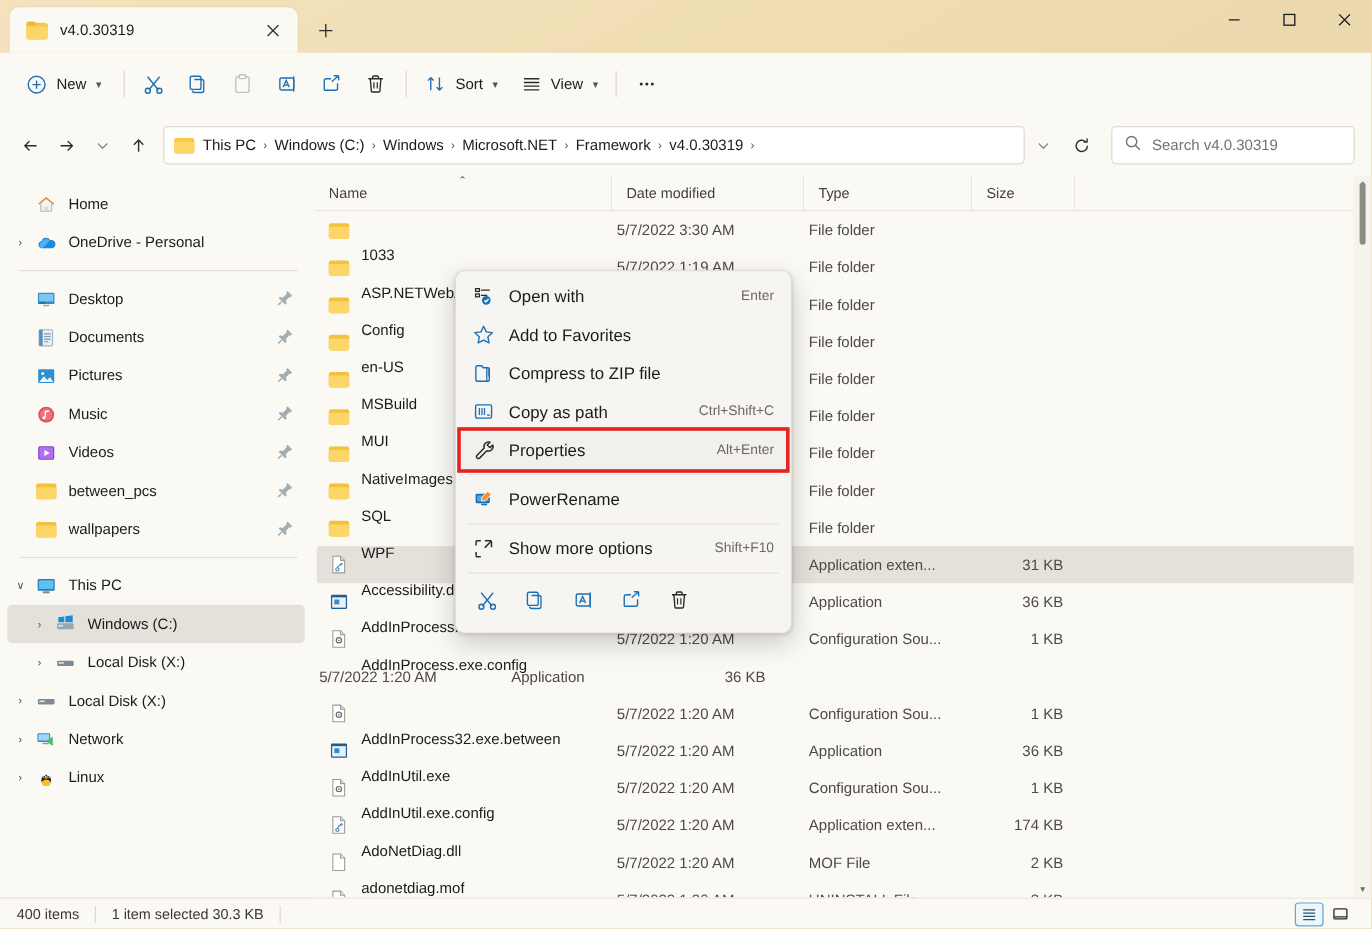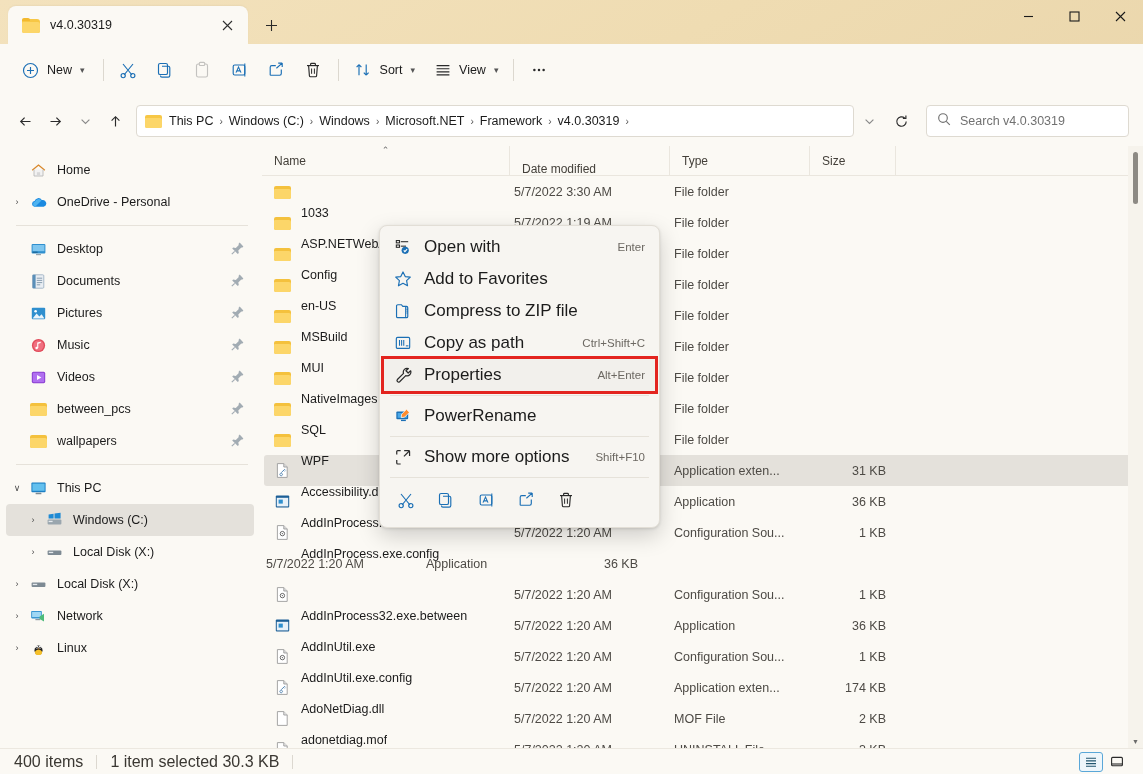--- a/index.html
+++ b/index.html
@@ -230,21 +230,21 @@
     border-radius: 8px;
     box-shadow: 0 8px 22px rgba(0,0,0,0.18), 0 1px 3px rgba(0,0,0,0.12);
     padding: 5px 4px;
     z-index: 40;
   }
   .mi {
     height: 32px; border-radius: 4px; display: flex; align-items: center;
     padding: 0 10px 0 8px; cursor: pointer; position: relative;
   }
   .mi-ico { width: 22px; flex: 0 0 auto; display: flex; align-items: center; justify-content: center; margin-right: 10px; }
-  .mi-label { font-size: 17px; color: #1b1b1b; }
+  .mi-label { font-size: 14px; color: #1b1b1b; }
   .mi-accel { margin-left: auto; font-size: 11.5px; color: #6c6862; }
   .mi-sep { height: 1px; background: #e6e2da; margin: 4px 6px; }
   .mi.hl {
     outline: 3px solid #e3241f;
     outline-offset: 0px;
     border-radius: 0;
     background: rgba(0,0,0,0.02);
   }
   .mi-iconrow {
     height: 40px; display: flex; align-items: center; gap: 0px;
@@ -257,21 +257,21 @@
   }
 
   
   .statusbar {
     position: absolute; bottom: 0; left: 0; width: 1143px; height: 26px;
     background: #fbf9f4;
     display: flex; align-items: center;
     border-top: 1px solid #ece8e0;
     padding: 0 8px 0 14px;
   }
-  .st-txt { font-size: 16px; color: #3a3732; }
+  .st-txt { font-size: 12px; color: #3a3732; }
   .st-sep { width: 1px; height: 14px; background: #dcd8d0; margin: 0 13px; }
   .st-right { margin-left: auto; display: flex; align-items: center; gap: 2px; padding-right: 6px; }
   .viewtog {
     width: 24px; height: 20px; border-radius: 3px;
     display: flex; align-items: center; justify-content: center;
     cursor: pointer;
   }
   .viewtog.active { border: 1px solid #5aa7d8; background: #eef6fb; }
 </style>
 </head>
@@ -699,21 +699,21 @@
           <div class="nav-label">Linux</div>
         </div>
       </div>
 
     <div class="filepane">
       <div class="colhdr" id="colhdr">
           <div class="ch" style="width: 248px;">
             <span class="sortmark">⌃</span>
             <span>Name</span>
           </div>
-          <div class="ch" style="width: 160px; align-items: flex-end;">
+          <div class="ch" style="width: 160px;">
             <span>Date modified</span>
           </div>
           <div class="ch" style="width: 140px;">
             <span>Type</span>
           </div>
           <div class="ch size" style="width: 86px;">
             <span>Size</span>
           </div>
         </div>
       <div class="rows" id="rows">

